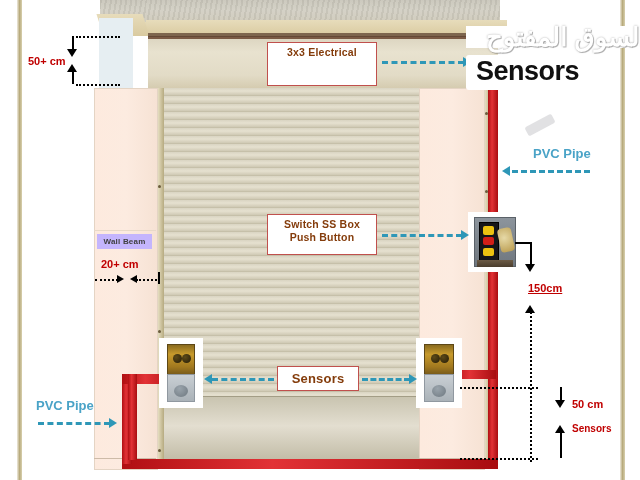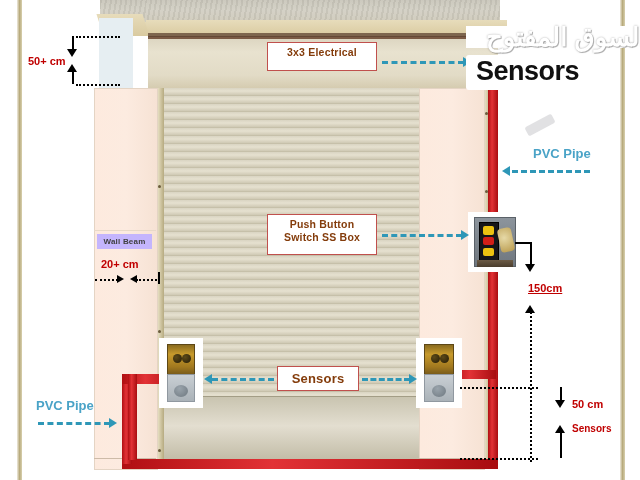--- a/index.html
+++ b/index.html
@@ -324,29 +324,29 @@
   </div>
 
   <div class="dim-label" style="left:20px;top:55px;padding-left:8px;">50+ cm</div>
   <div class="dot-h" style="left:76px;top:36px;width:44px;"></div>
   <div class="dot-h" style="left:76px;top:84px;width:44px;"></div>
   <div class="solid-v" style="left:72px;top:36px;height:14px;"></div>
   <div class="arr down" style="left:67px;top:49px;"></div>
   <div class="solid-v" style="left:72px;top:71px;height:13px;"></div>
   <div class="arr up" style="left:67px;top:64px;"></div>
 
-  <div class="callout small" style="left:267px;top:42px;width:110px;height:29px;">
+  <div class="callout small" style="left:267px;top:42px;width:110px;height:44px;">
     <div>3x3 Electrical</div>
   </div>
   <div class="teal-line" style="left:382px;top:61px;width:82px;"></div>
   <div class="teal-arrow right" style="left:463px;top:57px;"></div>
 
   <div class="callout small" style="left:267px;top:214px;width:110px;height:41px;">
+    <div>Switch SS Box</div>
     <div>Push Button</div>
-    <div>Switch SS Box</div>
   </div>
   <div class="teal-line" style="left:382px;top:234px;width:80px;"></div>
   <div class="teal-arrow right" style="left:461px;top:230px;"></div>
 
   <div class="callout small" style="left:277px;top:366px;width:82px;height:25px;line-height:17px;font-size:13px;">
     <div>Sensors</div>
   </div>
   <div class="teal-line" style="left:212px;top:378px;width:62px;"></div>
   <div class="teal-arrow left" style="left:204px;top:374px;"></div>
   <div class="teal-line" style="left:362px;top:378px;width:48px;"></div>

